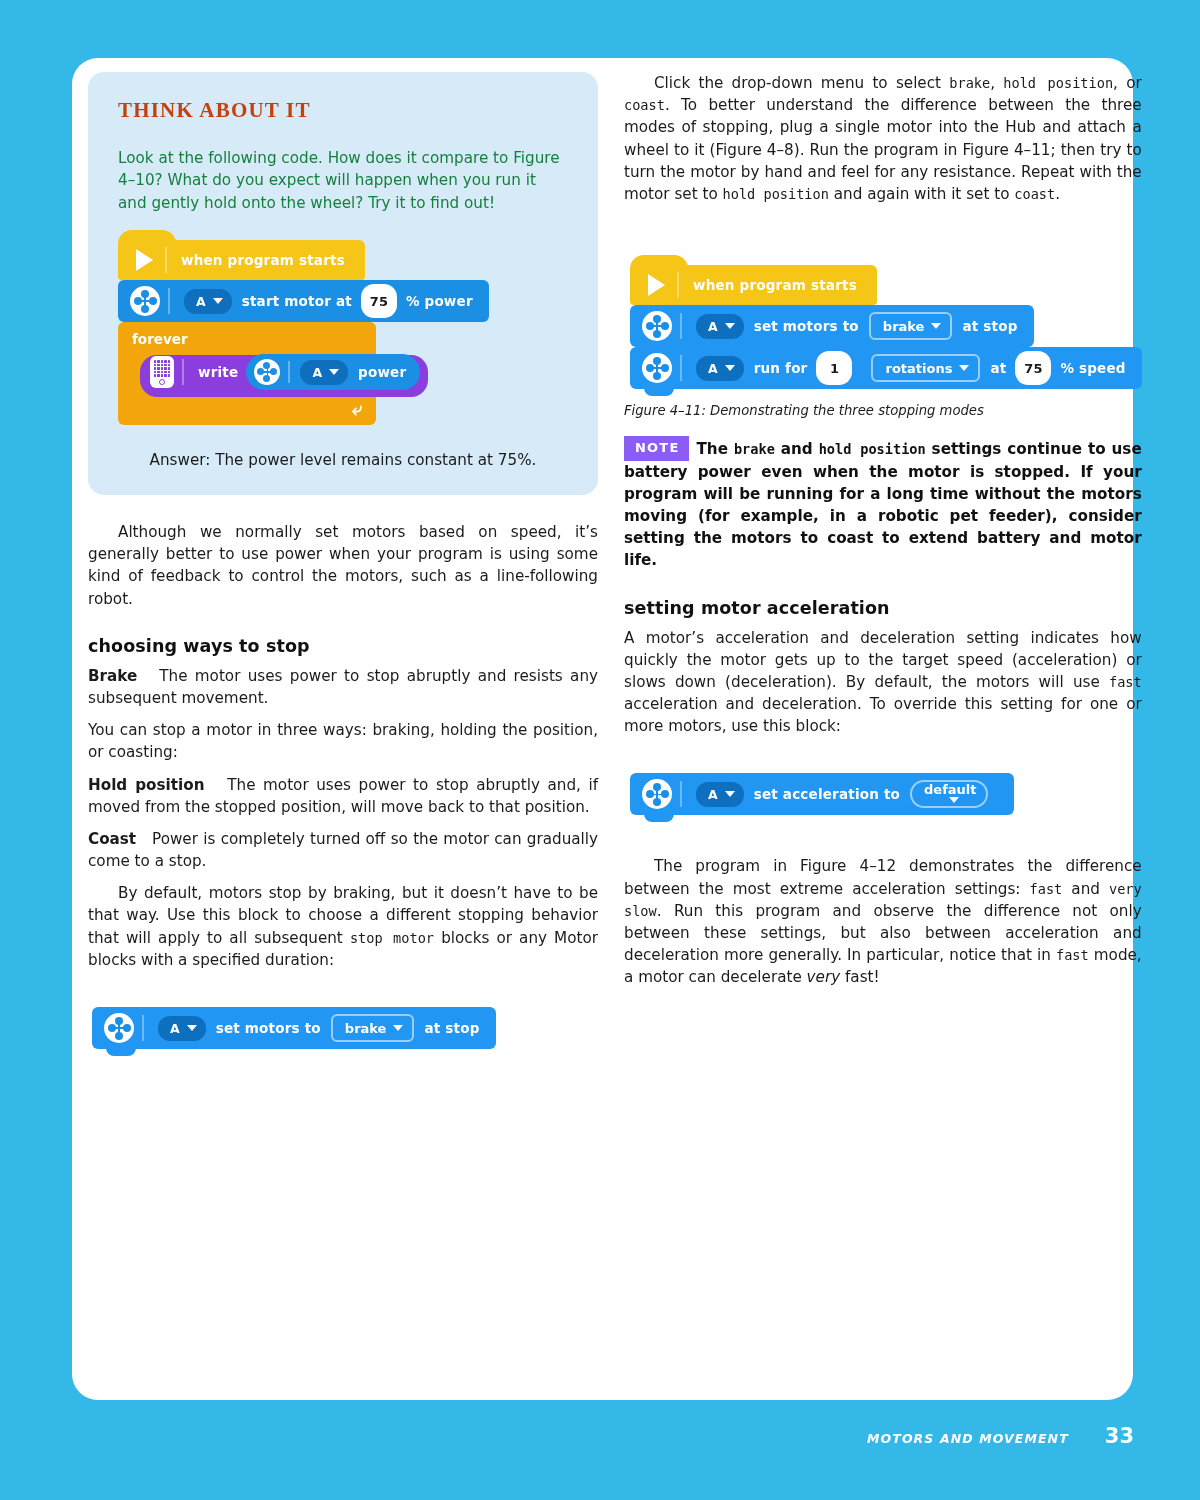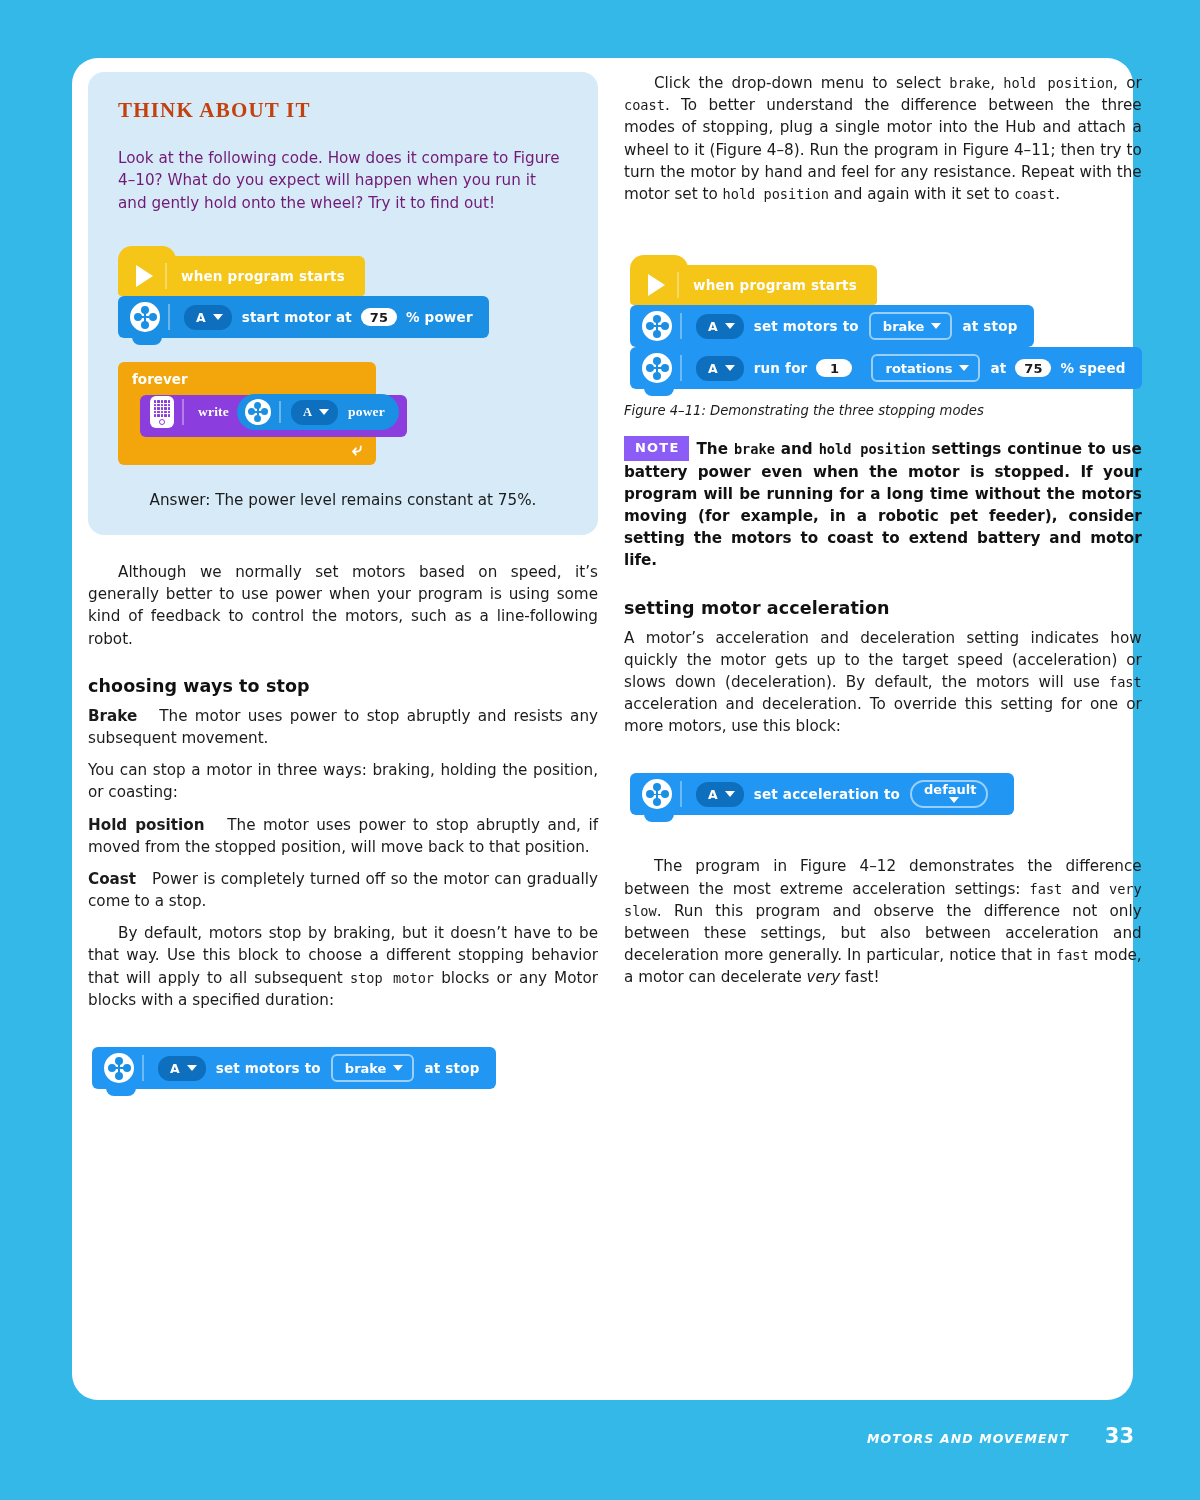--- a/index.html
+++ b/index.html
@@ -39,22 +39,22 @@
     font-family: Liberation Serif, serif;
     font-weight: bold;
     font-size: 21px;
     letter-spacing: 1.2px;
     color: #c2410c;
     margin: 0 0 24px 0;
   }
   .tai-text {
     font-size: 15.2px;
     line-height: 1.47;
-    color: #701a75;
-    margin: 0 0 42px 0;
+    color: #15803d;
+    margin: 0 0 26px 0;
   }
   .tai-answer {
     font-size: 15.2px;
     color: #1b1b1b;
     text-align: center;
     margin: 26px 0 0 0;
   }
 
   
   .prog { position: relative; }
@@ -180,53 +180,51 @@
     font-size: 13px;
     margin: 0 10px;
     background: transparent;
   }
   .dropdown.round { border-radius: 14px; flex-direction: column; }
   .numoval {
     background: #fff;
     color: #1b1b1b;
     border-radius: 13px;
     min-width: 36px;
-    height: 18px;
+    height: 34px;
     display: flex; align-items: center; justify-content: center;
     font-size: 13px;
     margin: 0 9px;
     padding: 0 8px;
   }
 
   .loop {
     background: #f2a60c;
     border-radius: 6px;
     width: 147px;
     padding: 7px 0 0 0;
     position: relative;
-    margin-top: 24px;
   }
   .loop-label { font-size: 13.5px; font-weight: bold; color:#fff; padding: 2px 0 8px 14px; }
   .loop-body { margin-left: 22px; }
   .loop-foot { height: 28px; position: relative; }
   .loop-arrow {
     position: absolute; right: 14px; bottom: 5px;
     font-size: 18px; color: #fff; font-weight: bold;
     transform: scaleX(-1);
   }
   .writeblk {
     background: #8b3ddd;
-    border-radius: 6px;
+    border-radius: 17px;
     height: 42px;
     padding: 0 8px 8px 4px;
     font-size: 13.5px;
     width: fit-content;
     display: flex; align-items: center;
     position: relative;
-    font-family: Liberation Serif, serif;
   }
   .innerblk {
     background: #1a8fe3;
     border-radius: 21px;
     height: 36px;
     display: flex; align-items: center;
     padding: 0 14px 0 4px;
     margin-left: 8px;
   }
 

